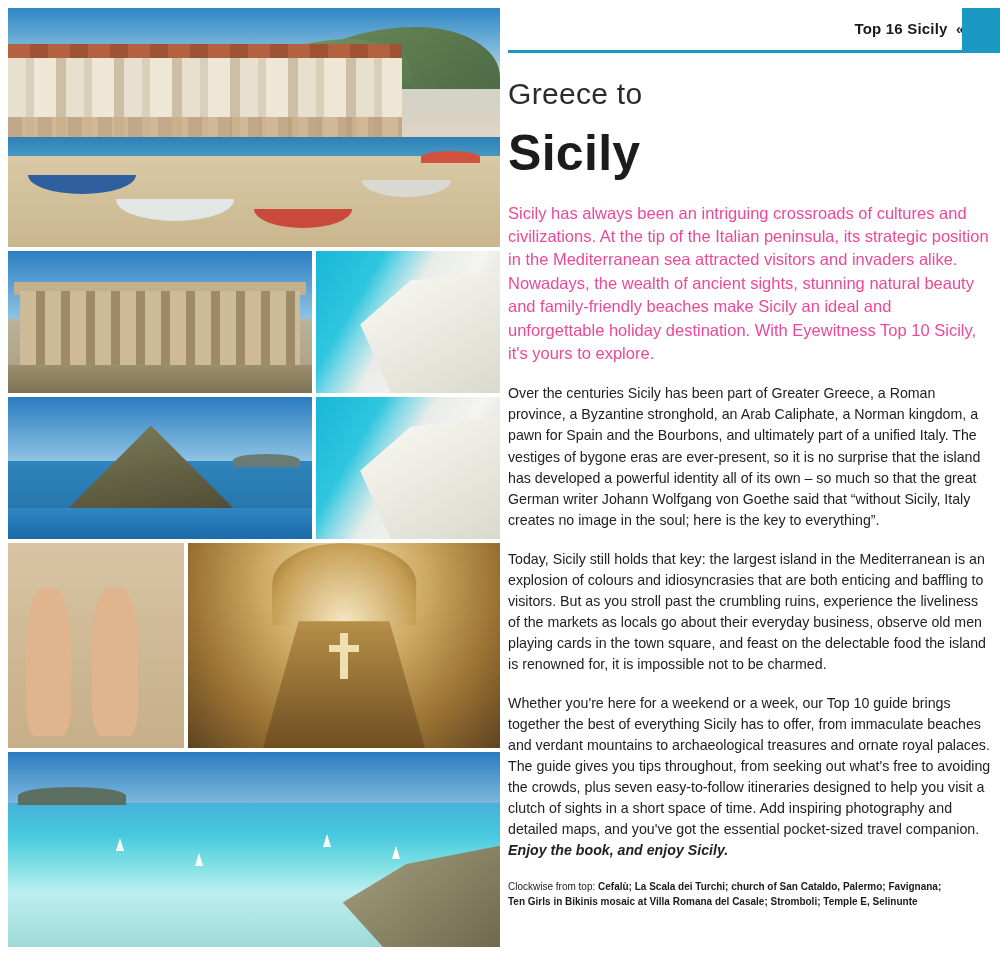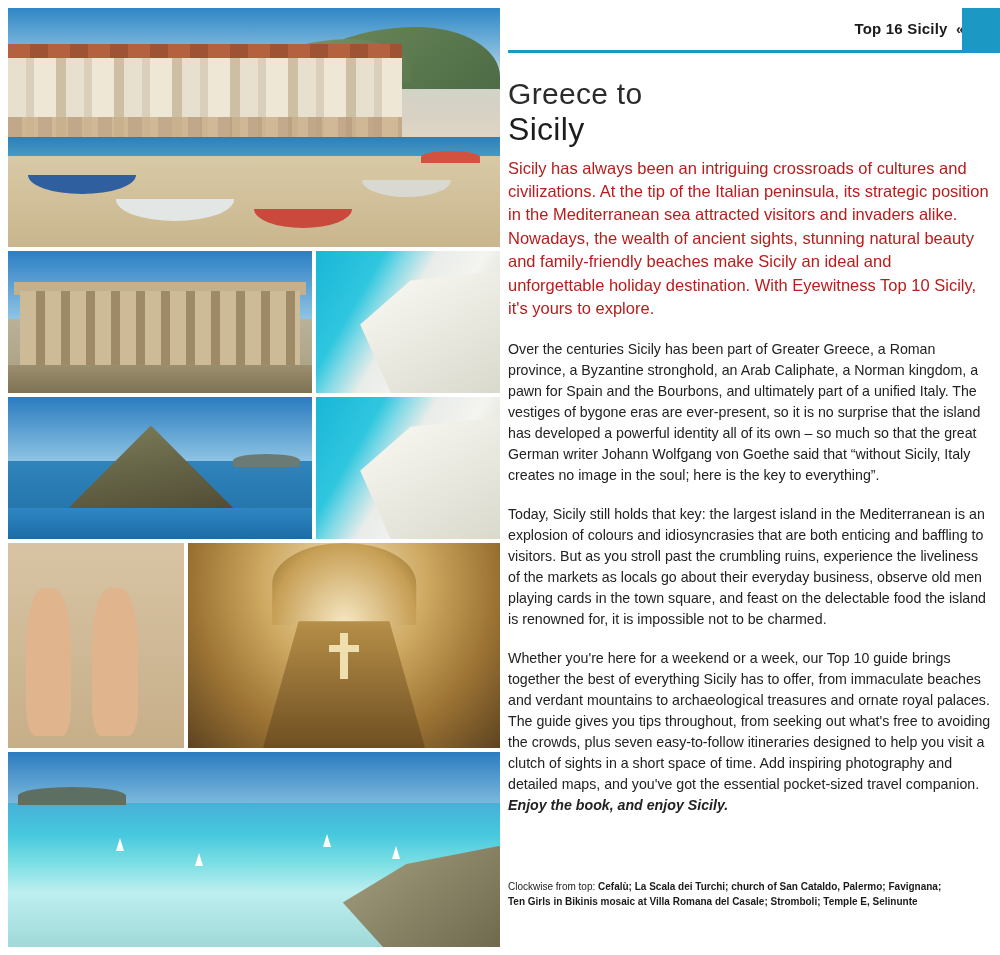--- a/index.html
+++ b/index.html
@@ -133,32 +133,32 @@
   }
 
   .title-welcome {
     font-size: 30px;
     color: #2b2b2b;
     margin: 24px 0 0 0;
     font-weight: normal;
     letter-spacing: .3px;
   }
   .title-main {
-    font-size: 32px;
+    font-size: 50px;
     color: #1c1c1c;
-    margin: 2px 0 0 0;
-    font-weight: normal;
+    margin: 16px 0 0 0;
+    font-weight: bold;
     letter-spacing: .3px;
     line-height: 1.05;
   }
   .intro {
-    margin-top: 10px;
+    margin-top: 22px;
     font-size: 16.5px;
     line-height: 1.42;
-    color: #b91c1c;
+    color: #ec4899;
   }
   .body-p {
     margin-top: 18px;
     font-size: 14.2px;
     line-height: 1.48;
     color: #222;
   }
   .body-p b { font-weight: bold; font-style: italic; }
   .caption {
     position: absolute;

